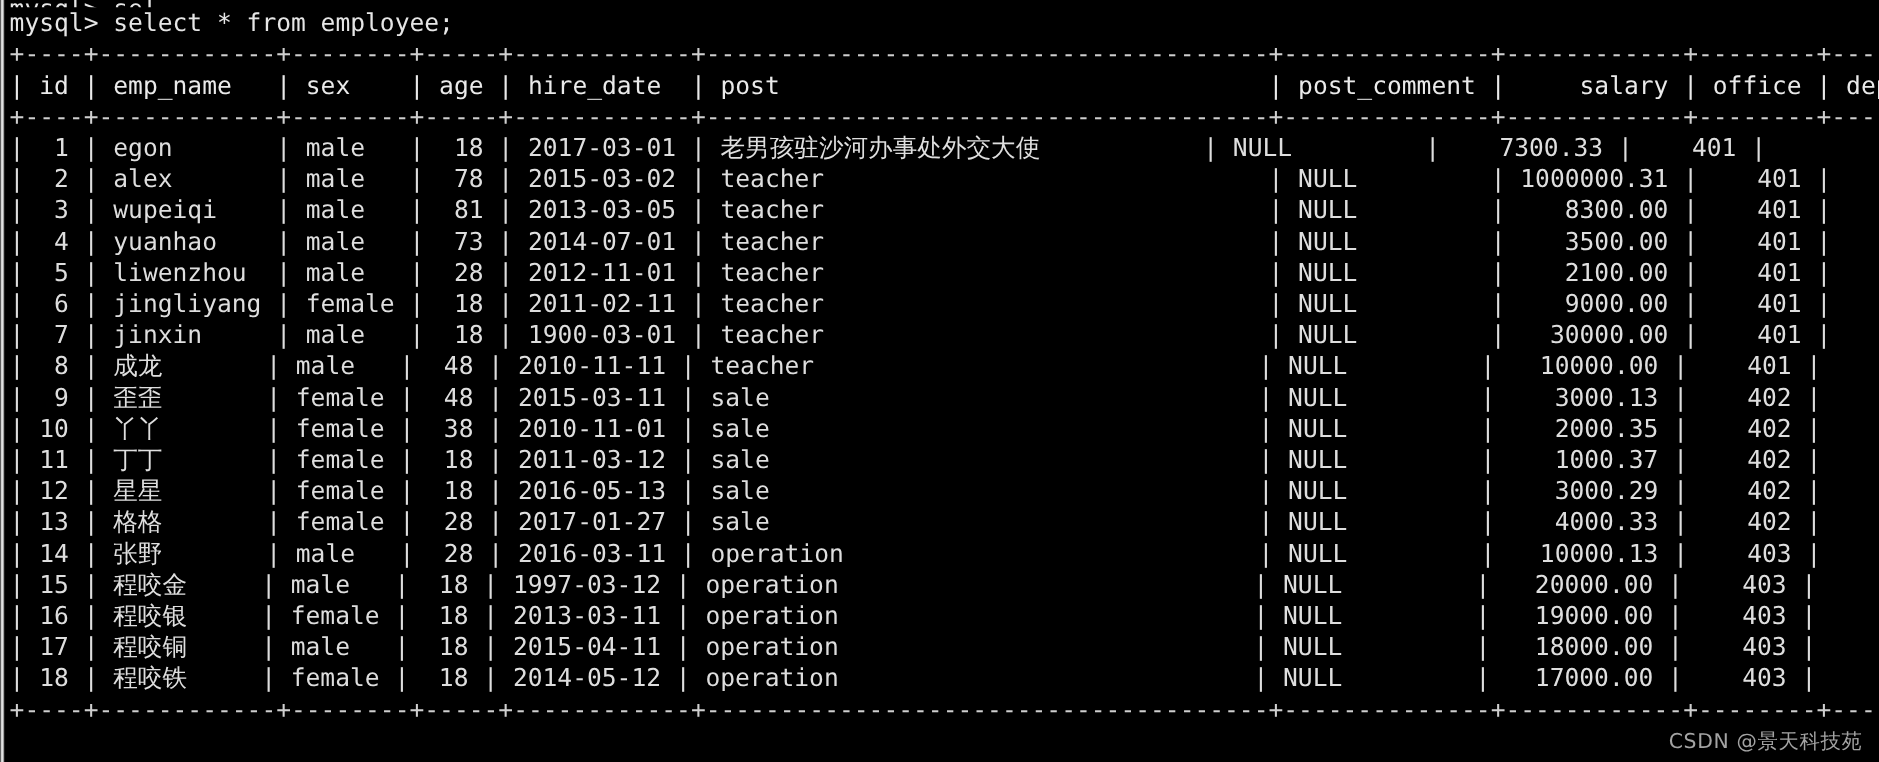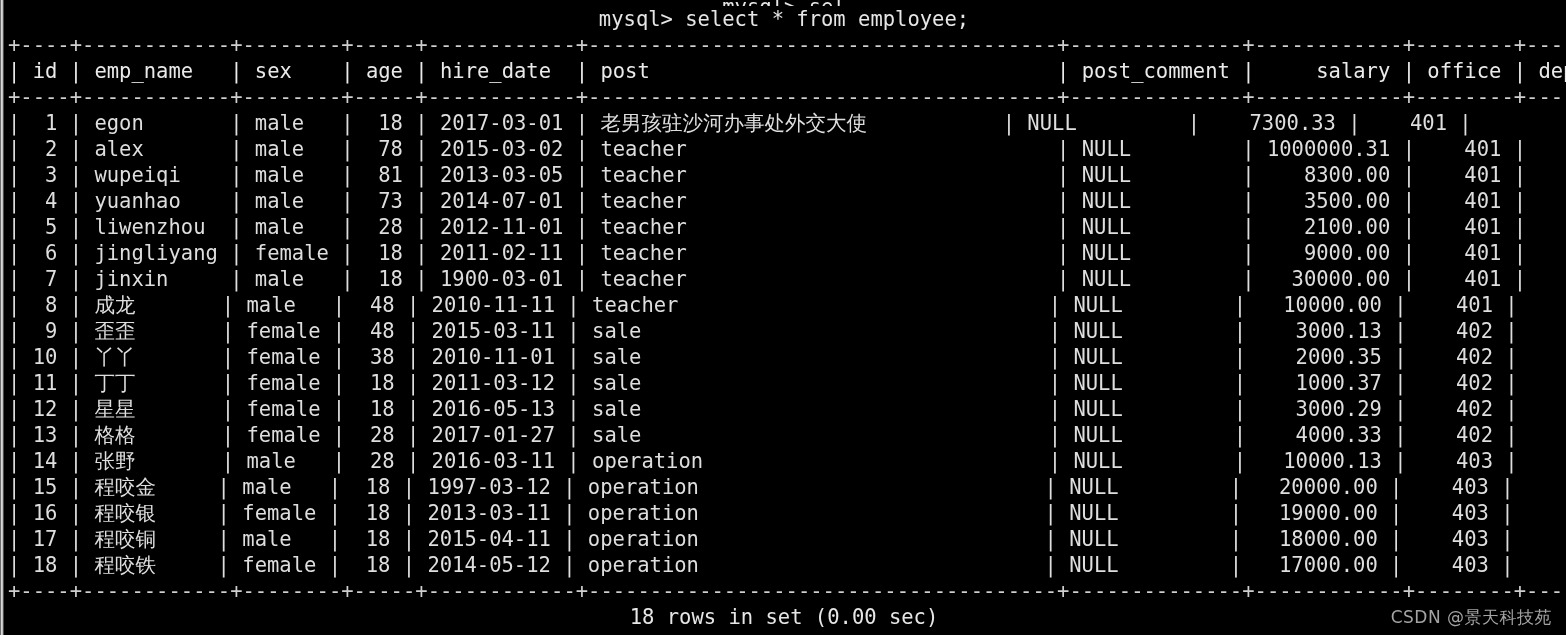--- a/index.html
+++ b/index.html
@@ -58,21 +58,21 @@
     overflow: hidden;
   }
 
   .prompt-line { color: #e6e6e6; }
   .rule-line   { color: #cfcfcf; }
   .head-line   { color: #eaeaea; }
   .data-line   { color: #dedede; }
   .status-line { color: #e6e6e6; }
 
   
-  .line { font-variant-ligatures: none; text-align: center; }
+  .line { font-variant-ligatures: none; }
 
   #watermark {
     position: absolute;
     right: 14px;
     bottom: 6px;
     font-family: "DejaVu Sans", "Liberation Sans", sans-serif;
     font-size: 17px;
     color: #a3a3a3;
     letter-spacing: 0.5px;
     white-space: pre;
@@ -114,19 +114,18 @@
         <div class="line data-line">| 13 | 格格       | female |  28 | 2017-01-27 | sale                                 | NULL         |    4000.33 |    402 |         2 |</div>
         <div class="line data-line">| 14 | 张野       | male   |  28 | 2016-03-11 | operation                            | NULL         |   10000.13 |    403 |         3 |</div>
         <div class="line data-line">| 15 | 程咬金     | male   |  18 | 1997-03-12 | operation                            | NULL         |   20000.00 |    403 |         3 |</div>
         <div class="line data-line">| 16 | 程咬银     | female |  18 | 2013-03-11 | operation                            | NULL         |   19000.00 |    403 |         3 |</div>
         <div class="line data-line">| 17 | 程咬铜     | male   |  18 | 2015-04-11 | operation                            | NULL         |   18000.00 |    403 |         3 |</div>
         <div class="line data-line">| 18 | 程咬铁     | female |  18 | 2014-05-12 | operation                            | NULL         |   17000.00 |    403 |         3 |</div>
       </div>
 
     <div class="line rule-line">+----+------------+--------+-----+------------+--------------------------------------+--------------+------------+--------+-----------+</div>
 
-    <div class="line status-line">18 rows in set (0.00 sec)</div>
 
   </div>
 
   <div id="watermark">CSDN @景天科技苑</div>
 
 </div>
 
 </body></html>

